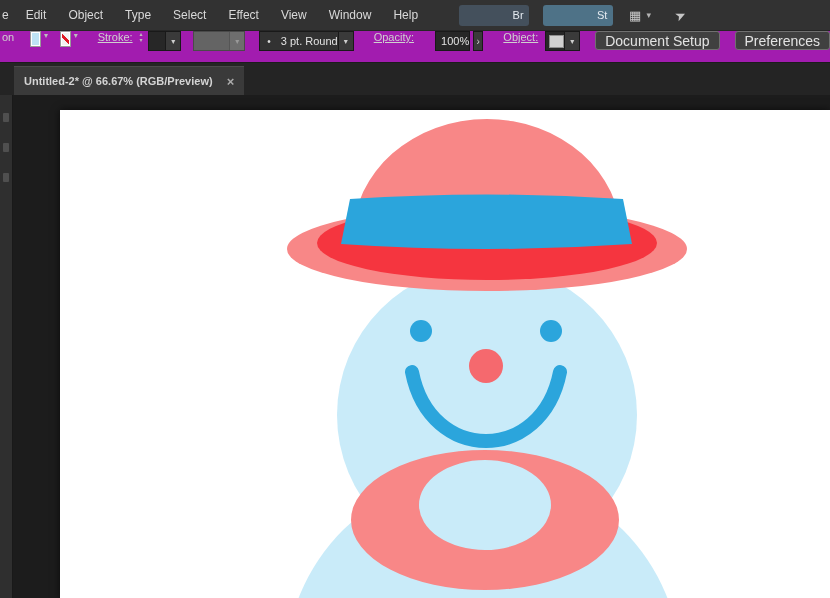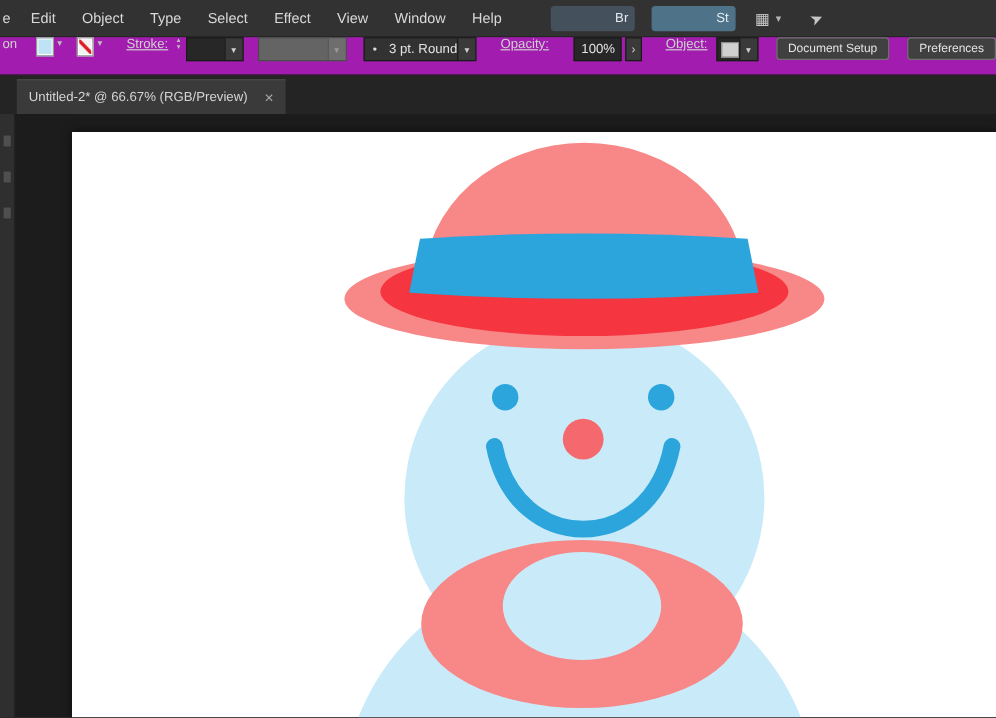--- a/index.html
+++ b/index.html
@@ -37,27 +37,27 @@
   .dd.profile .dd-chev{background:#6e6e6e;border-left-color:#555;color:#999;}
   .dd.brush{width:104px;margin-left:14px;background:#323232;}
   .bullet{margin:0 5px 0 7px;font-size:10px;color:#ddd;}
   .dd-val{padding-left:5px;color:#e2e2e2;white-space:nowrap;}
   .dd.opacity{width:48px;margin-left:21px;}
   .panel-btn{width:15px;height:18px;border:1px solid #191919;background:#3a3a3a;color:#cfcfcf;
              display:flex;align-items:center;justify-content:center;font-size:10px;margin-left:3px;}
   .dd.style-dd{width:36px;margin-left:7px;}
   .mini-swatch{width:13px;height:11px;background:#d0d0d0;border:1px solid #8e8e8e;margin-left:3px;}
   .btn{height:19px;border:1px solid #707070;border-radius:3px;background:#404040;color:#e3e3e3;
-       display:flex;align-items:center;padding:0 9px;margin-left:15px;font-size:10px;white-space:nowrap;}
+       display:flex;align-items:center;padding:0 9px;margin-left:15px;font-size:14px;white-space:nowrap;}
   .btn.prefs{}
 
   
   .tabrow{position:absolute;top:63px;left:0;right:0;height:32px;background:#242424;display:flex;align-items:flex-end;}
   .tab{height:28px;background:#3a3a3a;border-top:1px solid #4a4a4a;display:flex;align-items:center;
-       padding:0 10px;margin-left:14px;font-size:11px;color:#d4d4d4;}
+       padding:0 10px;margin-left:14px;font-size:11px;color:#d4d4d4;font-weight:bold;}
   .tab-close{margin-left:14px;color:#ababab;font-size:13px;line-height:1;}
 
   
   .workspace{position:absolute;top:95px;left:0;right:0;bottom:0;background:#1c1c1c;}
   .toolstrip{position:absolute;left:0;top:0;width:12px;bottom:0;background:#2f2f2f;border-right:1px solid #191919;}
   .ts-frag{position:absolute;left:3px;width:6px;height:9px;background:#808080;opacity:.4;border-radius:1px;}
   .artboard{position:absolute;left:60px;top:15px;width:770px;height:488px;background:#ffffff;
             box-shadow:0 0 8px rgba(0,0,0,.65);}
   .artboard svg{display:block;}
 </style>

